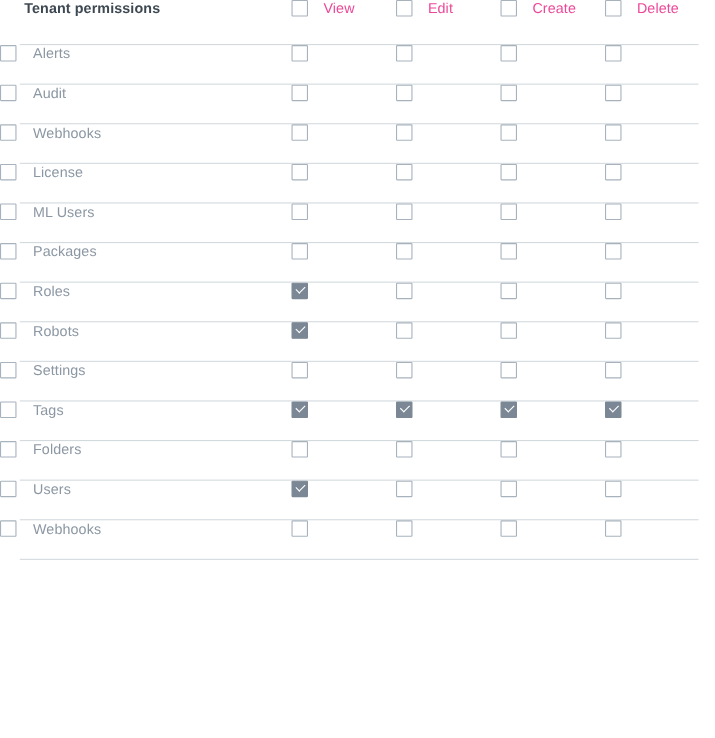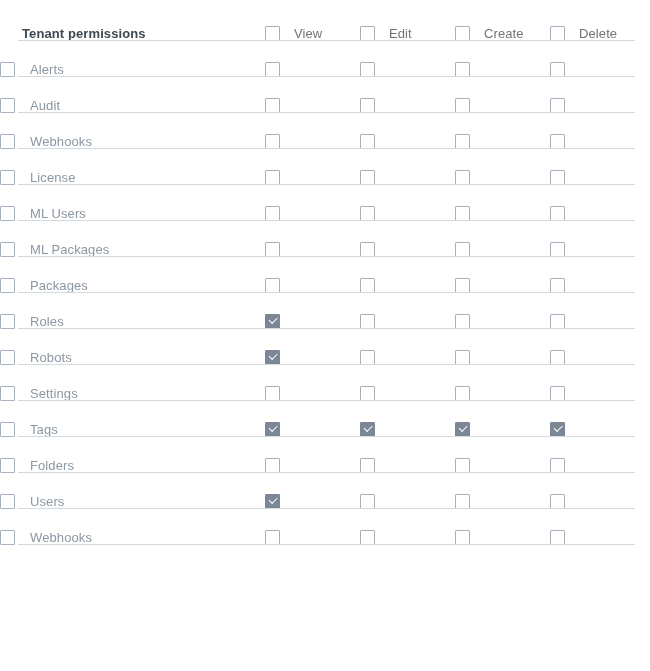--- a/index.html
+++ b/index.html
@@ -17,21 +17,21 @@
 
   .perm-table {
     width: 650px;
     box-sizing: border-box;
   }
 
   
   .row {
     position: relative;
     display: flex;
-    align-items: flex-end;
+    align-items: flex-start;
     height: 36px;
     box-sizing: border-box;
   }
   .row::after {
     content: "";
     position: absolute;
     left: 18px;
     right: 15px;
     bottom: 0;
     height: 1px;
@@ -71,21 +71,21 @@
 
   
   .perm-cell {
     width: 95px;
     flex: 0 0 95px;
     display: flex;
     align-items: center;
   }
   .col-label {
     font-size: 13px;
-    color: #737373;
+    color: #ec4899;
     margin-left: 14px;
     letter-spacing: 0.1px;
     white-space: nowrap;
   }
 
   
   .cb {
     width: 15px;
     height: 15px;
     box-sizing: border-box;
@@ -228,38 +228,20 @@
         <div class="perm-cell">
           <span class="cb"></span>
         </div>
         <div class="perm-cell">
           <span class="cb"></span>
         </div>
       </div>
       <div class="row">
         <div class="label-cell">
           <span class="cb"></span>
-          <span class="row-label">ML Packages</span>
-        </div>
-        <div class="perm-cell">
-          <span class="cb"></span>
-        </div>
-        <div class="perm-cell">
-          <span class="cb"></span>
-        </div>
-        <div class="perm-cell">
-          <span class="cb"></span>
-        </div>
-        <div class="perm-cell">
-          <span class="cb"></span>
-        </div>
-      </div>
-      <div class="row">
-        <div class="label-cell">
-          <span class="cb"></span>
           <span class="row-label">Packages</span>
         </div>
         <div class="perm-cell">
           <span class="cb"></span>
         </div>
         <div class="perm-cell">
           <span class="cb"></span>
         </div>
         <div class="perm-cell">
           <span class="cb"></span>

